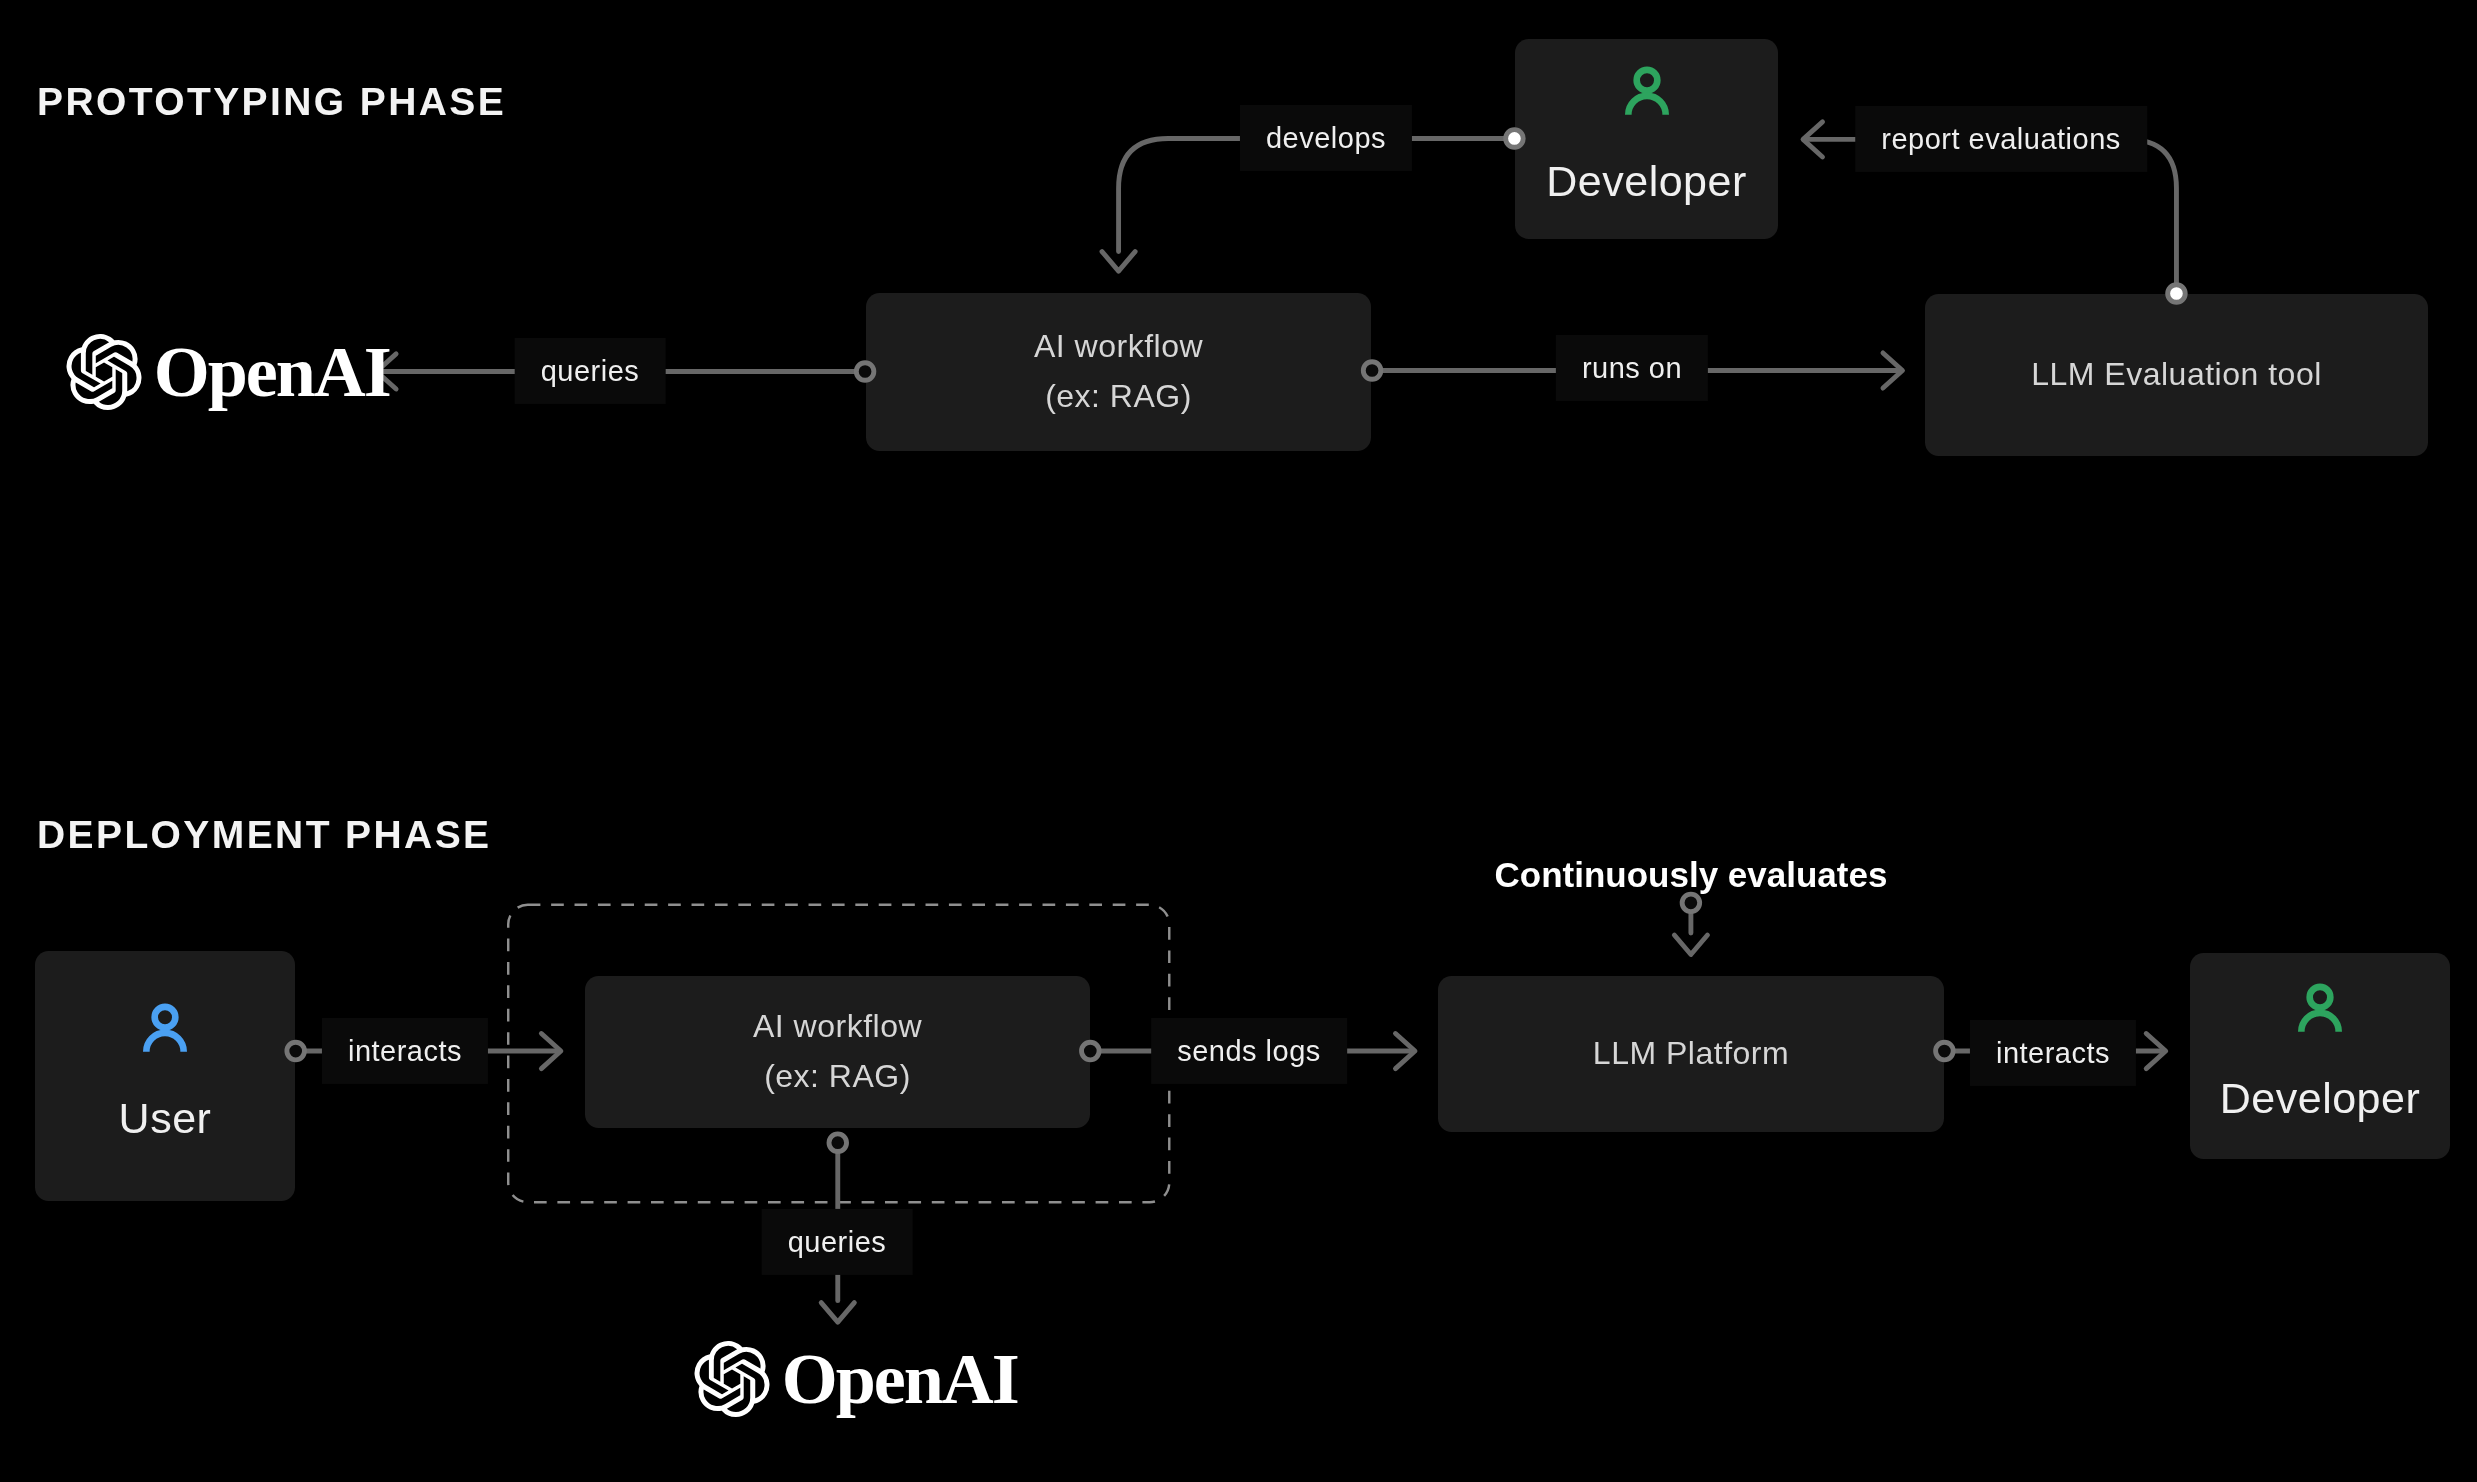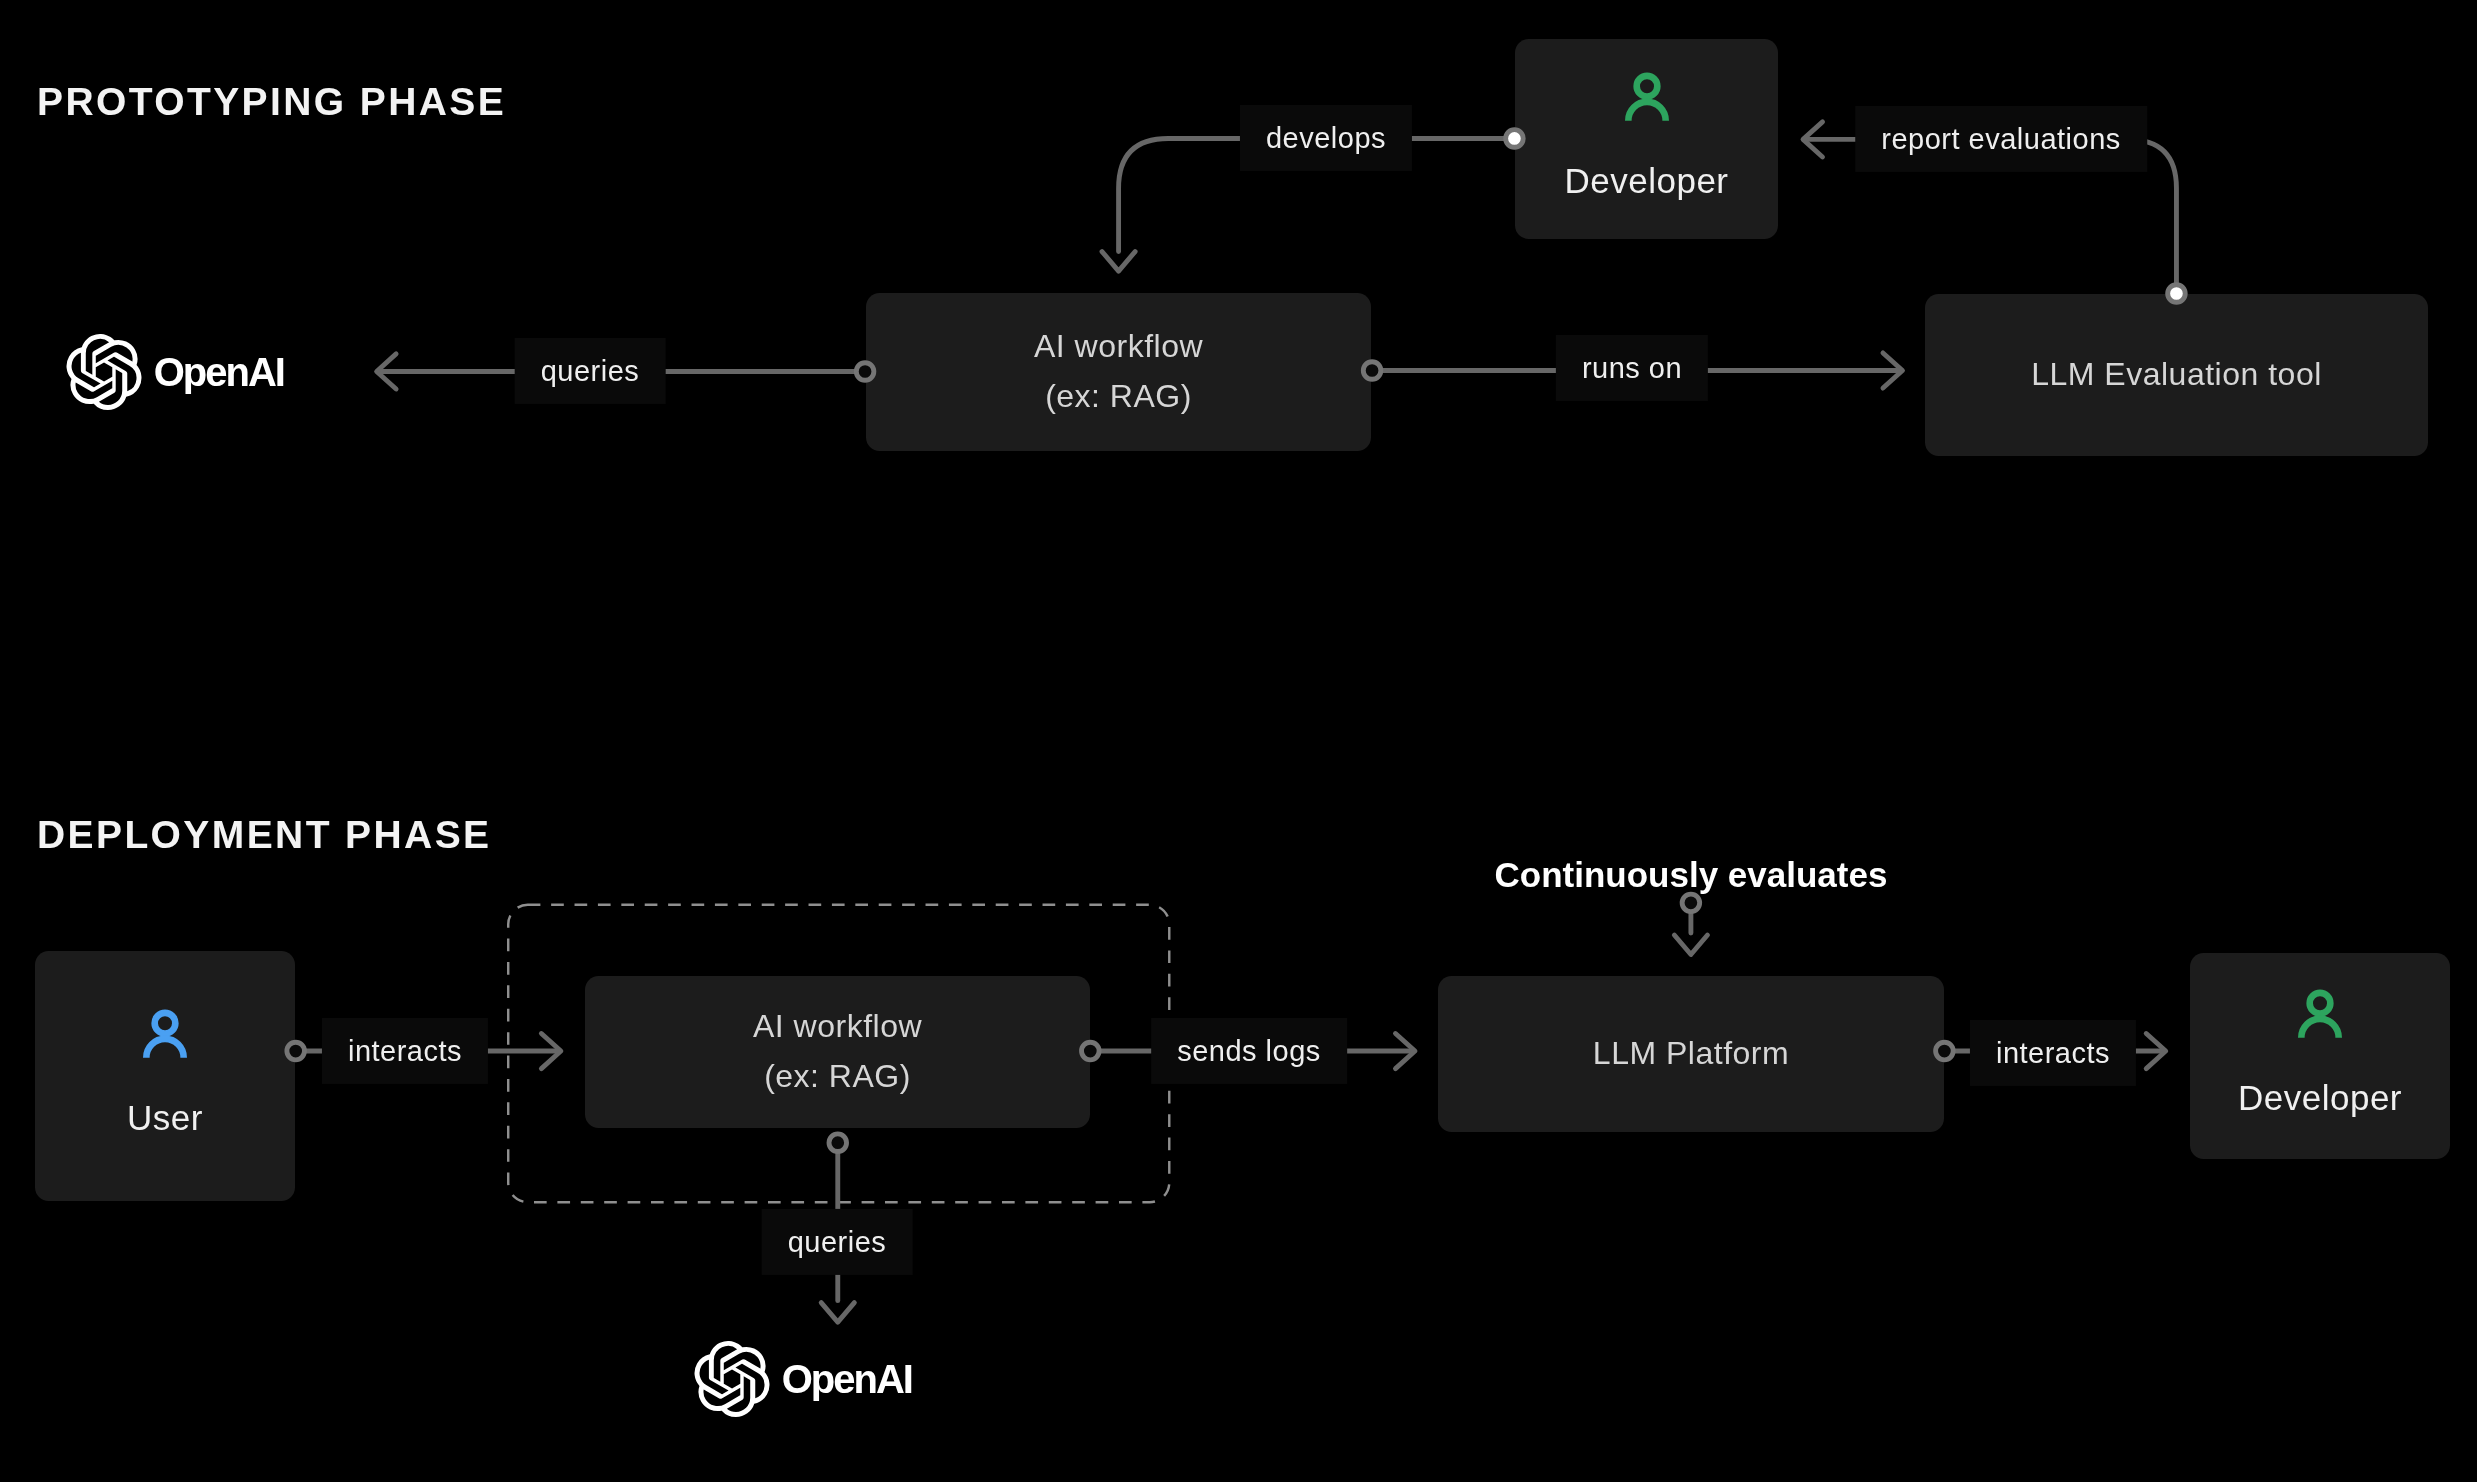--- a/index.html
+++ b/index.html
@@ -18,36 +18,36 @@
   .line{stroke:var(--line);stroke-width:5;fill:none;stroke-linecap:round;stroke-linejoin:round;}
   .chevron{stroke:var(--line);stroke-width:5;fill:none;stroke-linecap:round;stroke-linejoin:round;}
   .dot{stroke:var(--dot-ring);stroke-width:5;fill:var(--label-bg);}
   .dot.filled{fill:var(--white);}
   .dashed-rect{stroke:var(--dashed-border);stroke-width:2.5;fill:none;stroke-dasharray:13 11;}
 
   .box{position:absolute;z-index:1;background:var(--node-fill);border-radius:13.7px;
     display:flex;flex-direction:column;align-items:center;justify-content:center;
     color:var(--node-text);text-align:center;}
   .box .box-label{font-size:32px;line-height:1.55;letter-spacing:0.5px;}
-  .box.person .box-label{font-size:35px;color:var(--person-text);margin-top:26px;}
+  .box.person .box-label{font-size:43px;color:var(--person-text);margin-top:26px;}
   .person-icon{width:60px;height:59px;display:block;}
   .icon-green{color:var(--green);} .icon-blue{color:var(--blue);}
 
   .edge-label{position:absolute;z-index:3;transform:translate(-50%,-50%);
     background:var(--label-bg);color:var(--label-text);font-size:29px;font-weight:400;
     letter-spacing:0.5px;padding:16.6px 26px;white-space:nowrap;}
   .free-label{position:absolute;z-index:3;transform:translate(-50%,-50%);color:var(--white);
     font-size:35px;font-weight:700;white-space:nowrap;}
   .boundary-label{position:absolute;z-index:3;transform:translate(-50%,-50%);
     background:var(--background);color:#b5b5b5;font-size:32px;letter-spacing:2.9px;
     padding:5.9px 23.4px;white-space:nowrap;}
 
   .openai-logo{position:absolute;z-index:3;display:flex;align-items:center;gap:11.7px;color:var(--white);}
   .openai-logo .mark{width:76px;height:76px;}
-  .openai-logo .wordmark{font-size:40px;font-weight:700;letter-spacing:-2px;color:var(--white);}
+  .openai-logo .wordmark{font-size:72px;font-weight:700;letter-spacing:-2px;color:var(--white);font-family:Liberation Serif, serif;}
 </style>
 </head>
 <body>
 
 <div id="canvas">
 
   <div class="phase-title" style="left:37px;top:813px">DEPLOYMENT PHASE</div>
   <div class="phase-title" style="left:37px;top:80px">PROTOTYPING PHASE</div>
 
   <svg class="overlay" width="2477" height="1482" viewBox="0 0 2540 1520">

